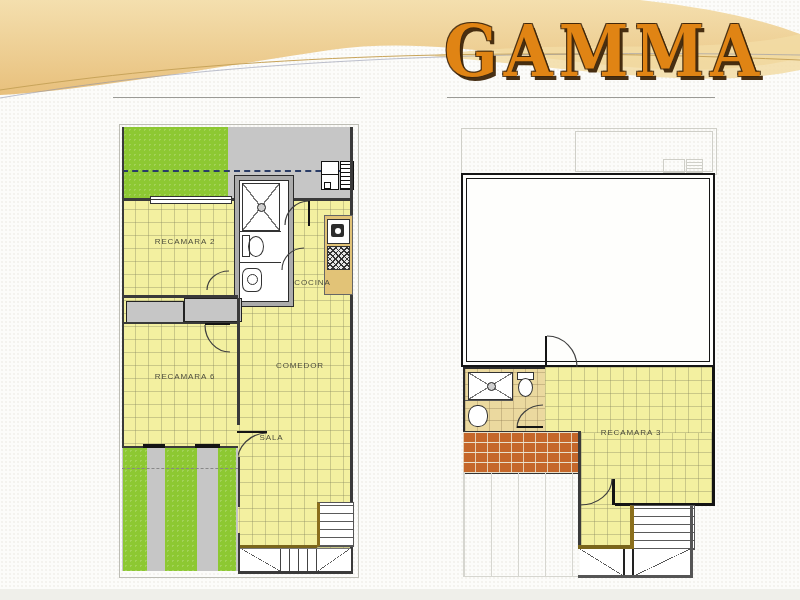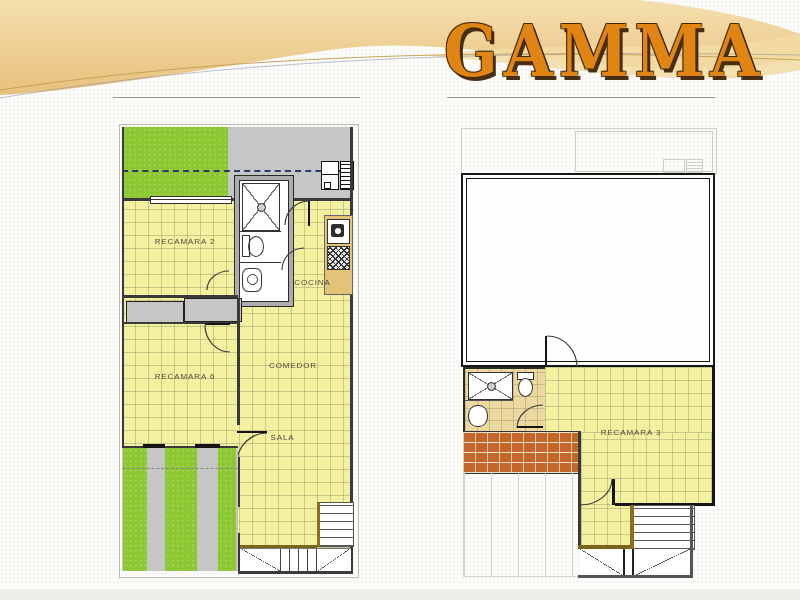--- a/index.html
+++ b/index.html
@@ -162,22 +162,22 @@
     <div class="abs" style="left:120px;top:423px;width:111px;height:23px;background:#fff">
       <div class="abs diagUp" style="left:0;top:0;width:40px;height:23px"></div>
       <div class="abs vbars" style="left:40px;top:0;width:38px;height:23px"></div>
       <div class="abs diagDn" style="left:78px;top:0;width:33px;height:23px"></div>
       <div class="abs" style="left:0;top:0;width:111px;height:1px;background:#777"></div>
     </div>
 
     <div class="abs lbl" style="left:10px;top:112px;width:110px">RECAMARA 2</div>
     <div class="abs lbl" style="left:160px;top:153px;width:65px">COCINA</div>
     <div class="abs lbl" style="left:10px;top:247px;width:110px">RECAMARA 6</div>
-    <div class="abs lbl" style="left:133px;top:236px;width:80px">COMEDOR</div>
-    <div class="abs lbl" style="left:135px;top:308px;width:55px">SALA</div>
+    <div class="abs lbl" style="left:140px;top:236px;width:80px">COMEDOR</div>
+    <div class="abs lbl" style="left:124px;top:308px;width:55px">SALA</div>
   </div>
 
   <div class="abs" style="left:461px;top:128px;width:256px;height:450px">
 
     <div class="abs ghostbox" style="left:0;top:0;width:254px;height:45px"></div>
     <div class="abs ghostbox" style="left:114px;top:3px;width:136px;height:39px"></div>
     <div class="abs ghostbox" style="left:202px;top:31px;width:20px;height:12px"></div>
     <div class="abs ghostbox" style="left:225px;top:31px;width:15px;height:12px;background-image:repeating-linear-gradient(0deg,#CFCFC8 0 1px,transparent 1px 3px)"></div>
 
     <div class="abs" style="left:0;top:45px;width:250px;height:190px;background:#FEFEFC;border:2px solid #161616">

